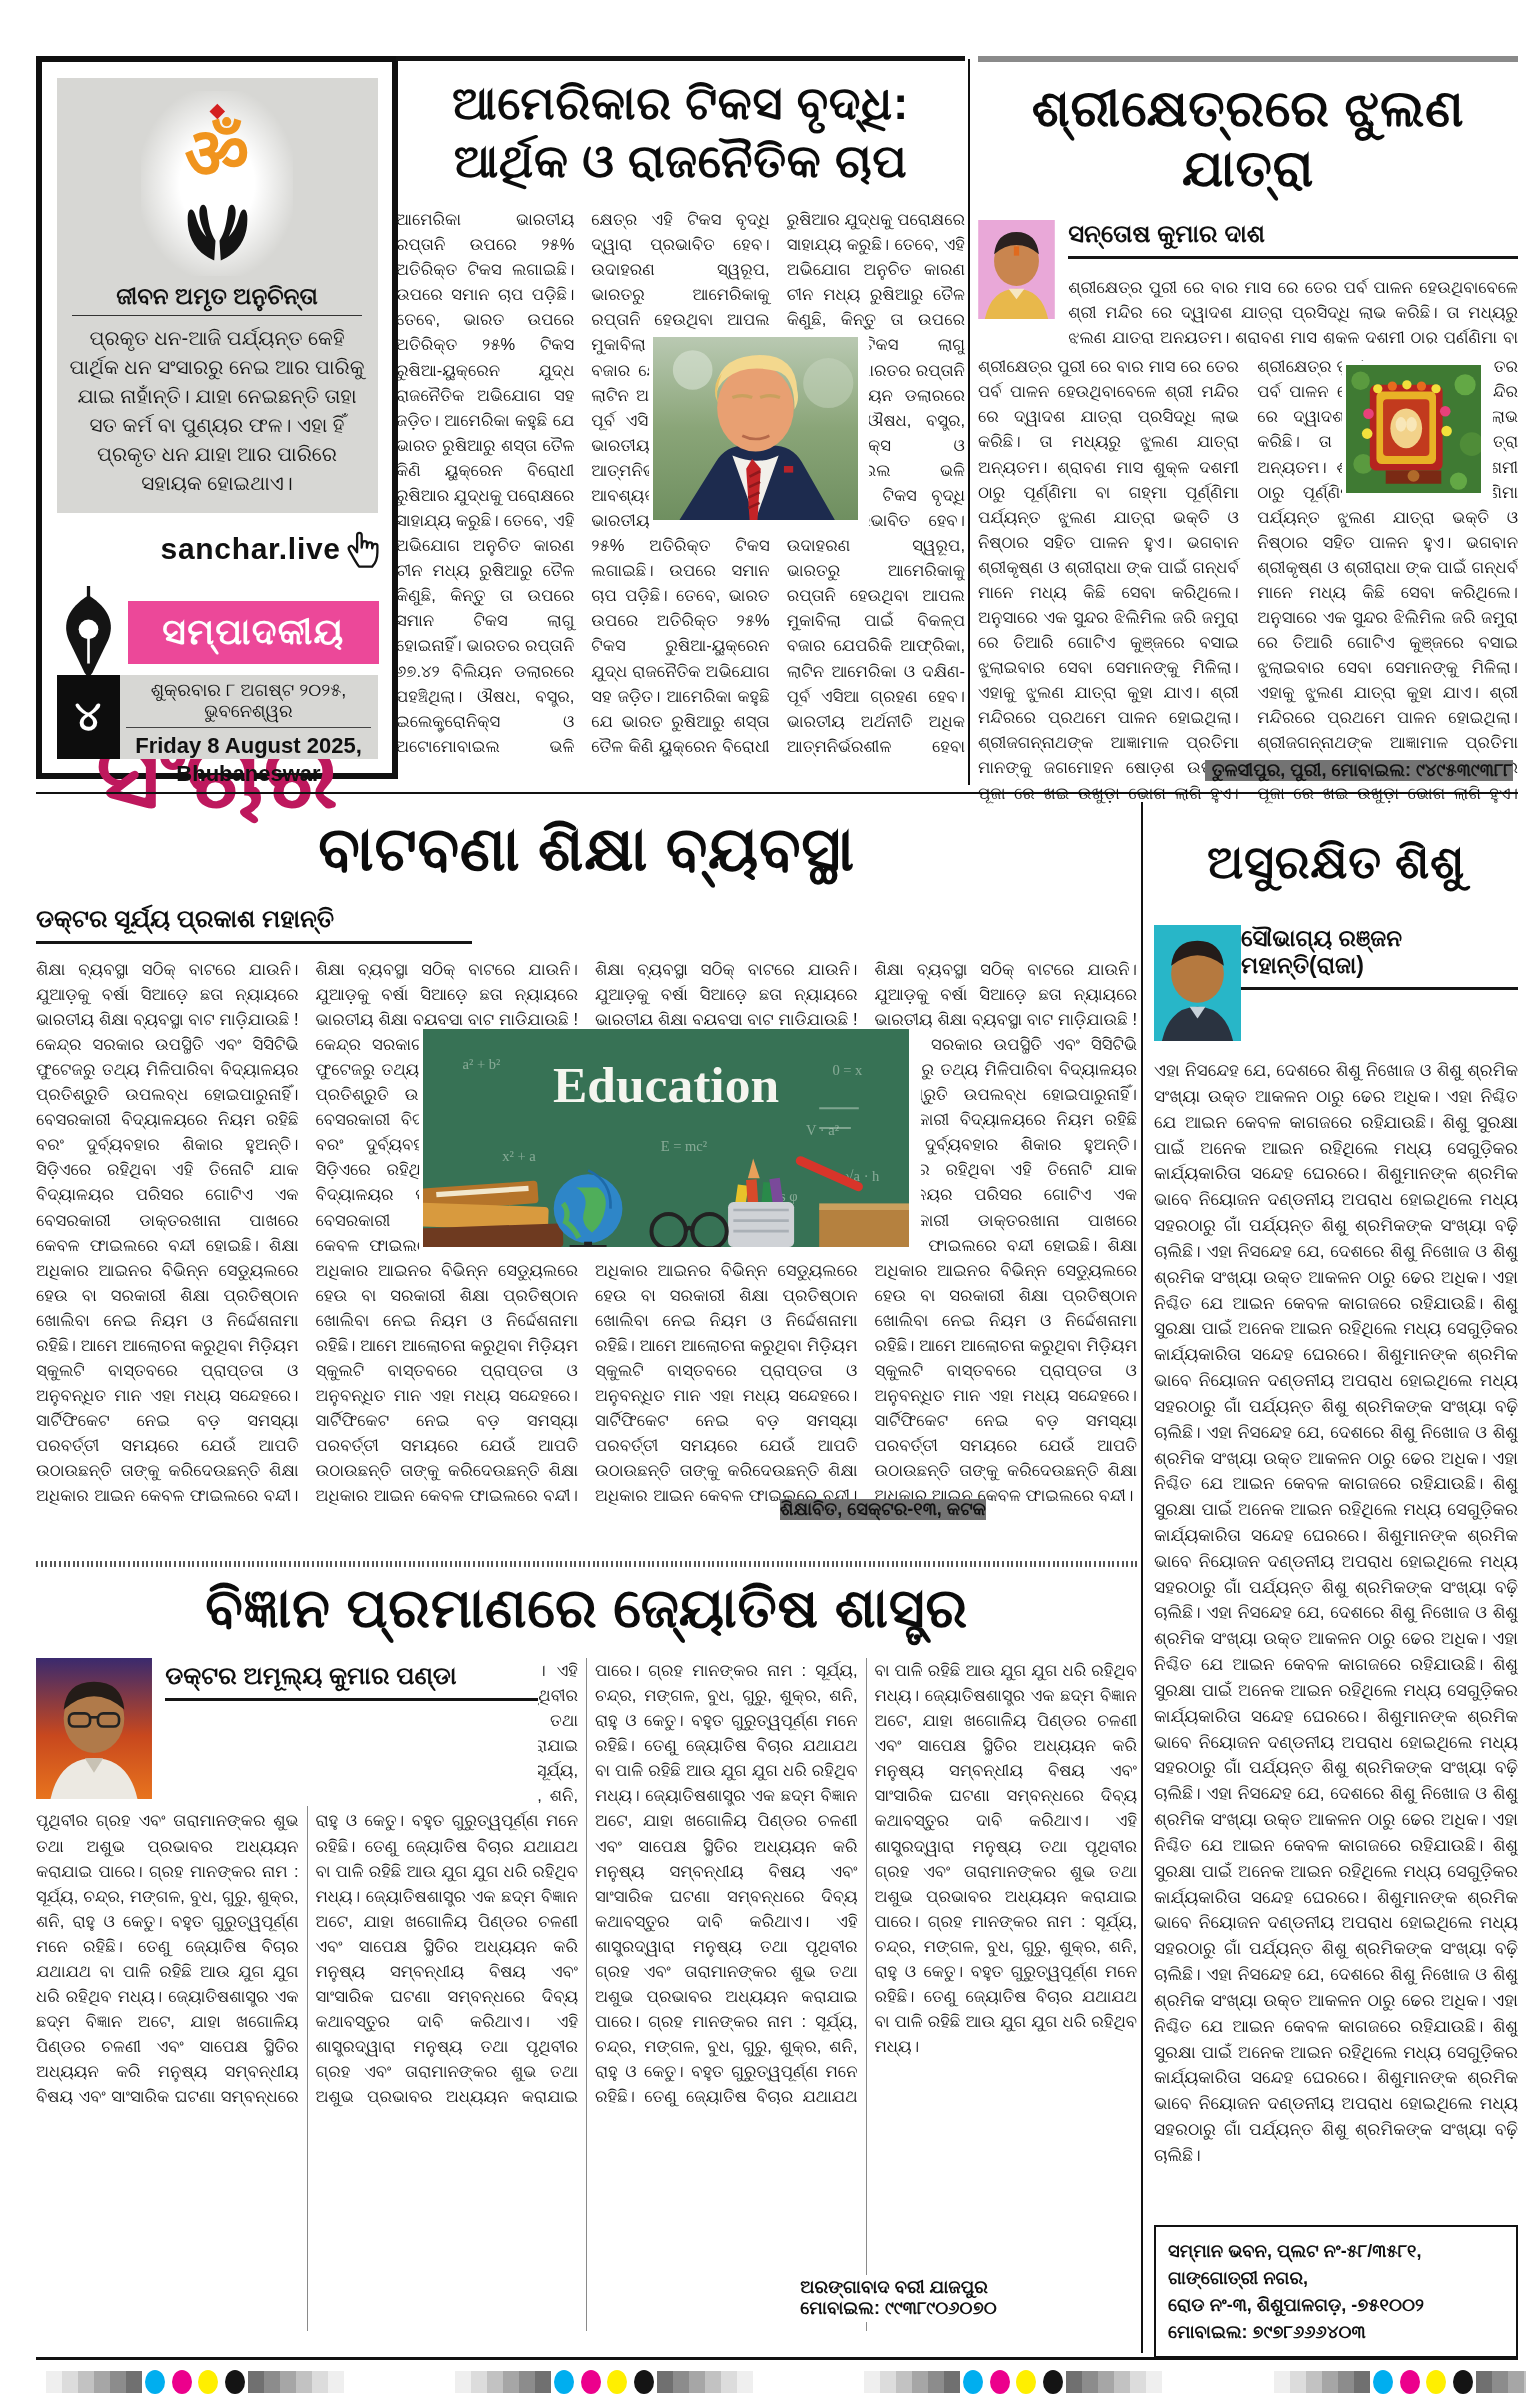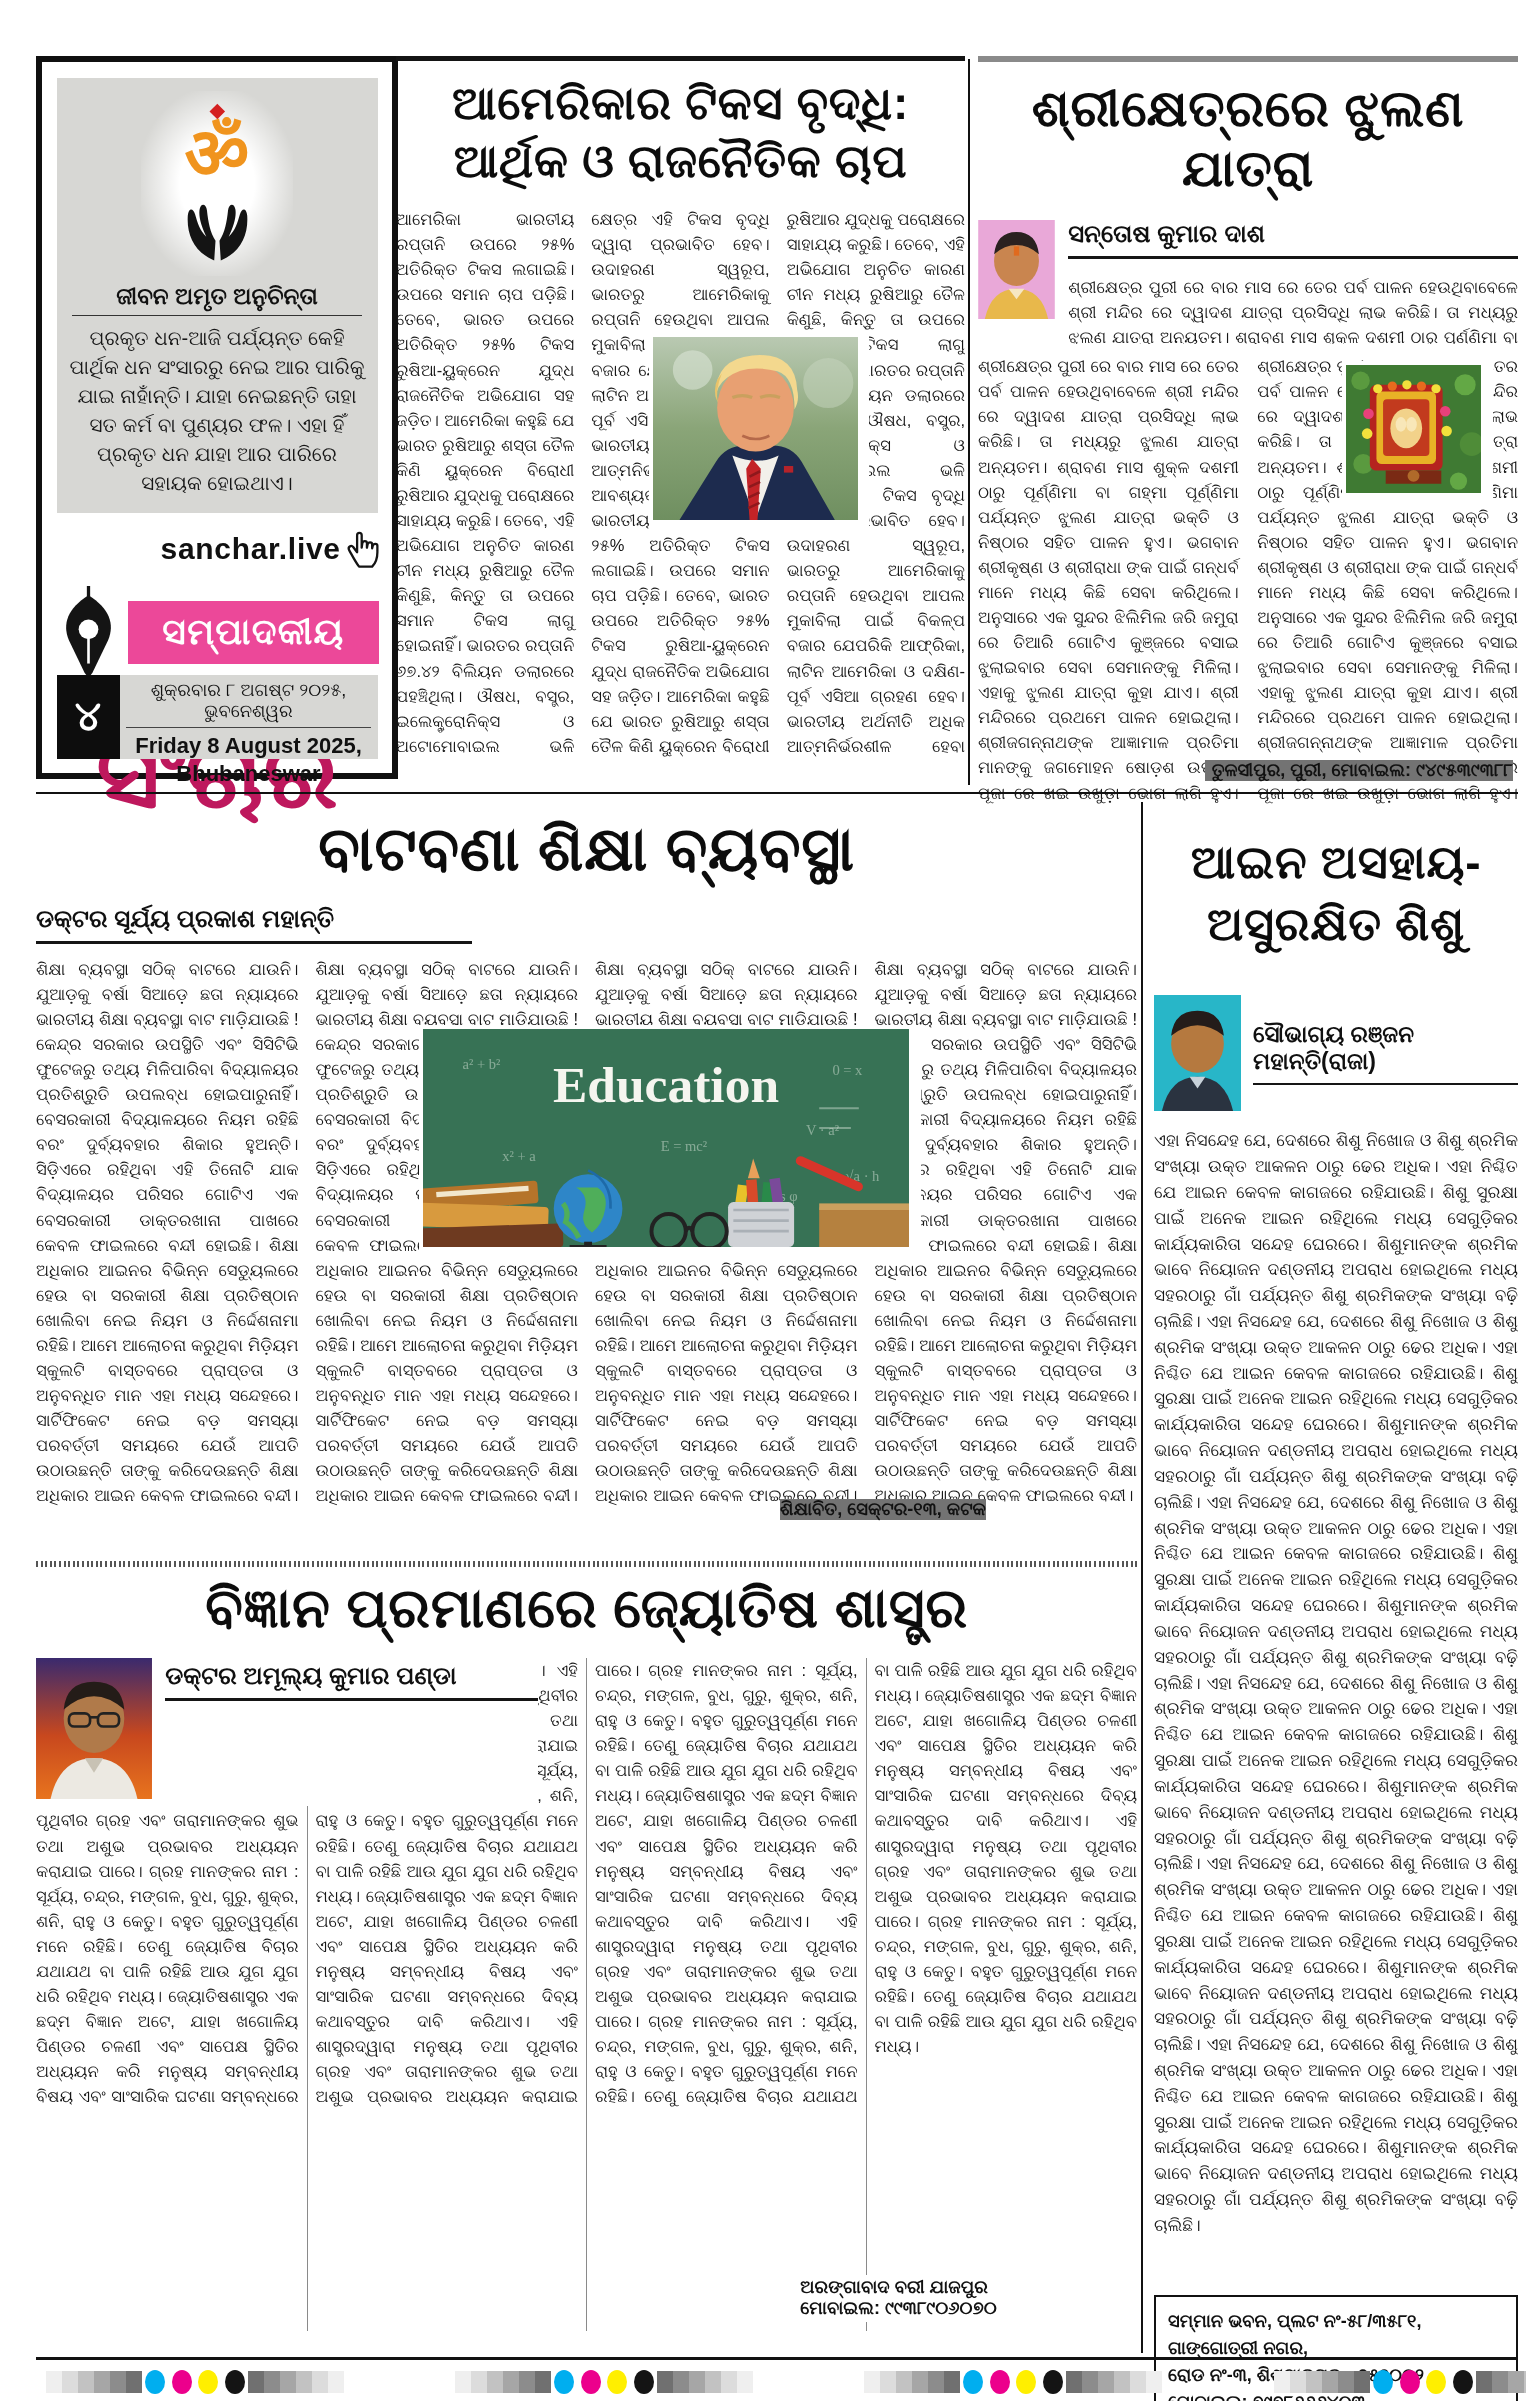--- a/index.html
+++ b/index.html
@@ -262,24 +262,23 @@
       <rect x="600" y="264" width="136" height="10" fill="#caa05e"></rect>
     </svg>
   </div>
   <div class="footnote abs" style="left:744px;top:697px;">ଶିକ୍ଷାବିତ, ସେକ୍ଟର-୧୩, କଟକ</div>
 </div>
 
 <div class="abs vline" style="left:1141px;top:802px;width:2px;height:1551px;"></div>
 
 <div class="abs" style="left:1154px;top:802px;width:364px;height:1547px;">
   <div class="hl" style="font-size:46px;line-height:1.35;margin-top:29px;">
-    <div>ଆଇନ ଅସହାୟ-</div>
     <div>ଅସୁରକ୍ଷିତ ଶିଶୁ</div>
   </div>
-  <div style="display:flex;gap:12px;margin-top:40px;align-items:center;">
+  <div style="display:flex;margin-top:32px;align-items:flex-start;">
     <svg width="87" height="116" viewBox="0 0 132 176" style="flex:none;">
       <rect width="132" height="176" fill="#28b6c8"></rect>
       <ellipse cx="66" cy="74" rx="40" ry="44" fill="#b5793f"></ellipse>
       <path d="M26 62 Q30 24 66 24 Q102 24 106 62 Q86 46 66 46 Q46 46 26 62 Z" fill="#241c1a"></path>
       <path d="M12 176 Q24 124 66 124 Q108 124 120 176 Z" fill="#2a3340"></path>
       <path d="M54 124 L66 142 L78 124" fill="#c8d2da"></path>
     </svg>
     <div style="flex:1;">
       <div class="byline" style="font-size:23px;">ସୌଭାଗ୍ୟ ରଞ୍ଜନ ମହାନ୍ତି(ରାଜା)</div>
       <div class="bylinerule"></div>

